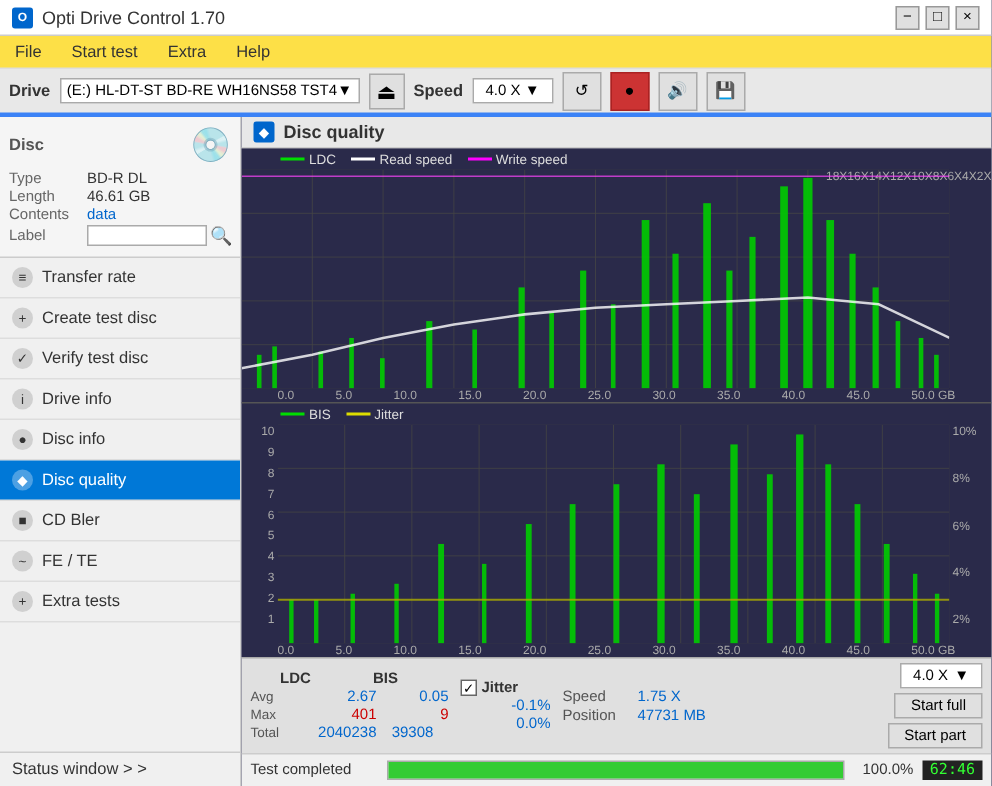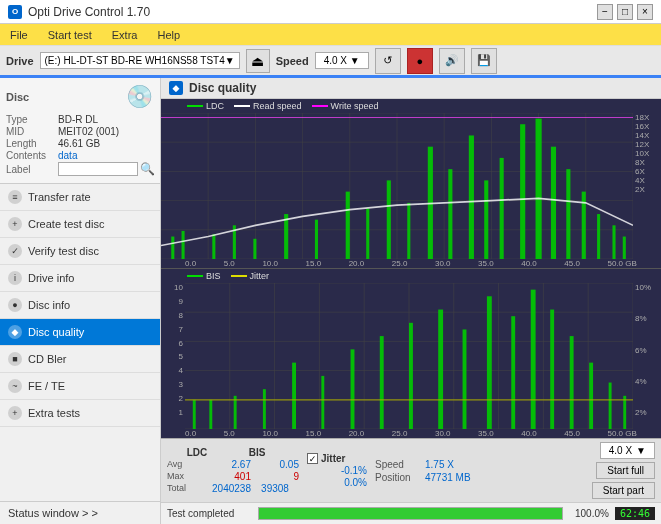--- a/index.html
+++ b/index.html
@@ -101,24 +101,20 @@
   <div class="sidebar">
 
     <div class="disc-info-panel">
       <div class="disc-info-header">
         <span style="font-size:11px;font-weight:bold;color:#555;">Disc</span>
         <span style="font-size:22px;color:#888;">💿</span>
       </div>
       <div class="disc-info-row">
         <span class="disc-info-label">Type</span>
         <span class="disc-info-value">BD-R DL</span>
-      </div>
-      <div class="disc-info-row">
-        <span class="disc-info-label">MID</span>
-        <span class="disc-info-value">MEIT02 (001)</span>
       </div>
       <div class="disc-info-row">
         <span class="disc-info-label">Length</span>
         <span class="disc-info-value">46.61 GB</span>
       </div>
       <div class="disc-info-row">
         <span class="disc-info-label">Contents</span>
         <span class="disc-info-value blue">data</span>
       </div>
       <div class="disc-info-row" style="align-items:center;">
@@ -244,21 +240,21 @@
             <rect x="425" y="90" width="3" height="40" fill="#00cc00" opacity="0.9"></rect>
             <rect x="440" y="100" width="3" height="30" fill="#00cc00" opacity="0.9"></rect>
             <rect x="450" y="110" width="3" height="20" fill="#00cc00" opacity="0.9"></rect>
 
             <polyline points="0,118 46,110 92,100 138,92 184,86 230,82 276,80 322,78 368,76 414,80 460,100" fill="none" stroke="white" stroke-width="1.5" opacity="0.8"></polyline>
 
             <polyline points="0,4 460,4" fill="none" stroke="#ff44ff" stroke-width="1" opacity="0.7"></polyline>
           </svg>
         </div>
 
-        <div style="display:flex;flex-direction:column;justify-content:flex-start;width:28px;padding:0 0 12px 2px;font-size:8px;color:#aaa;">
+        <div style="display:flex;flex-direction:row;justify-content:flex-end;width:28px;padding:0 0 12px 2px;font-size:8px;color:#aaa;">
           <span>18X</span>
           <span>16X</span>
           <span>14X</span>
           <span>12X</span>
           <span>10X</span>
           <span>8X</span>
           <span>6X</span>
           <span>4X</span>
           <span>2X</span>
         </div>

